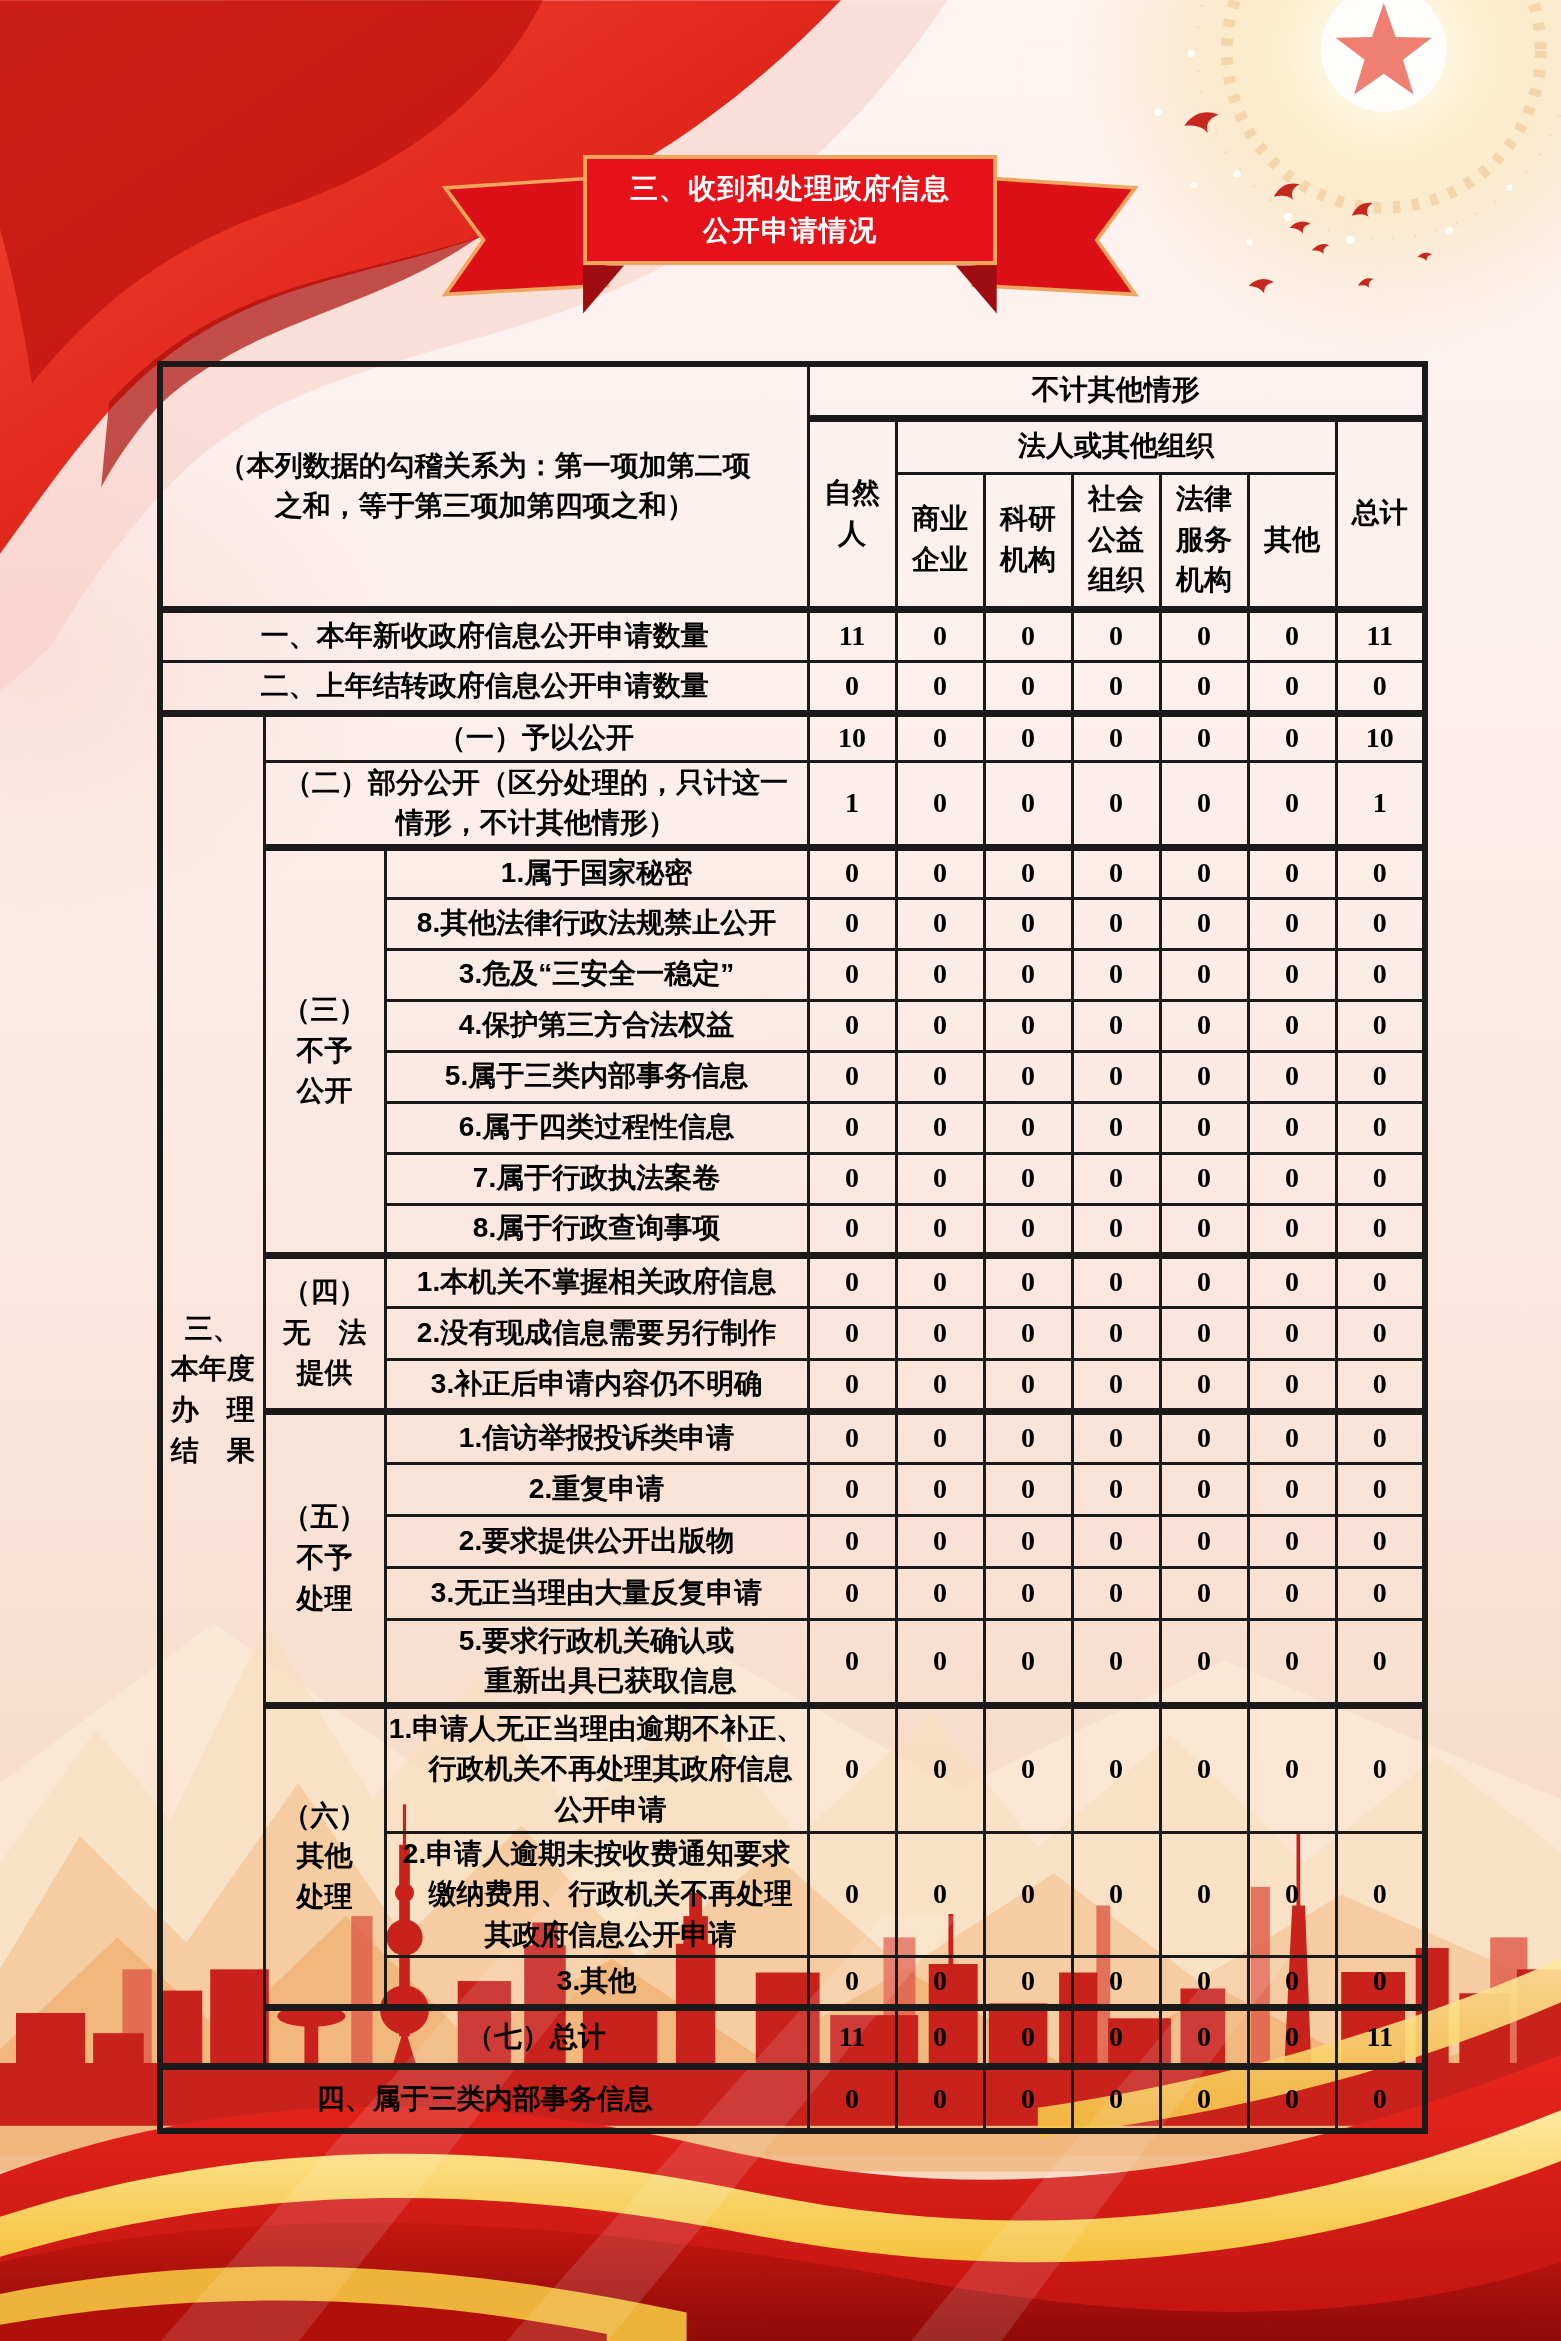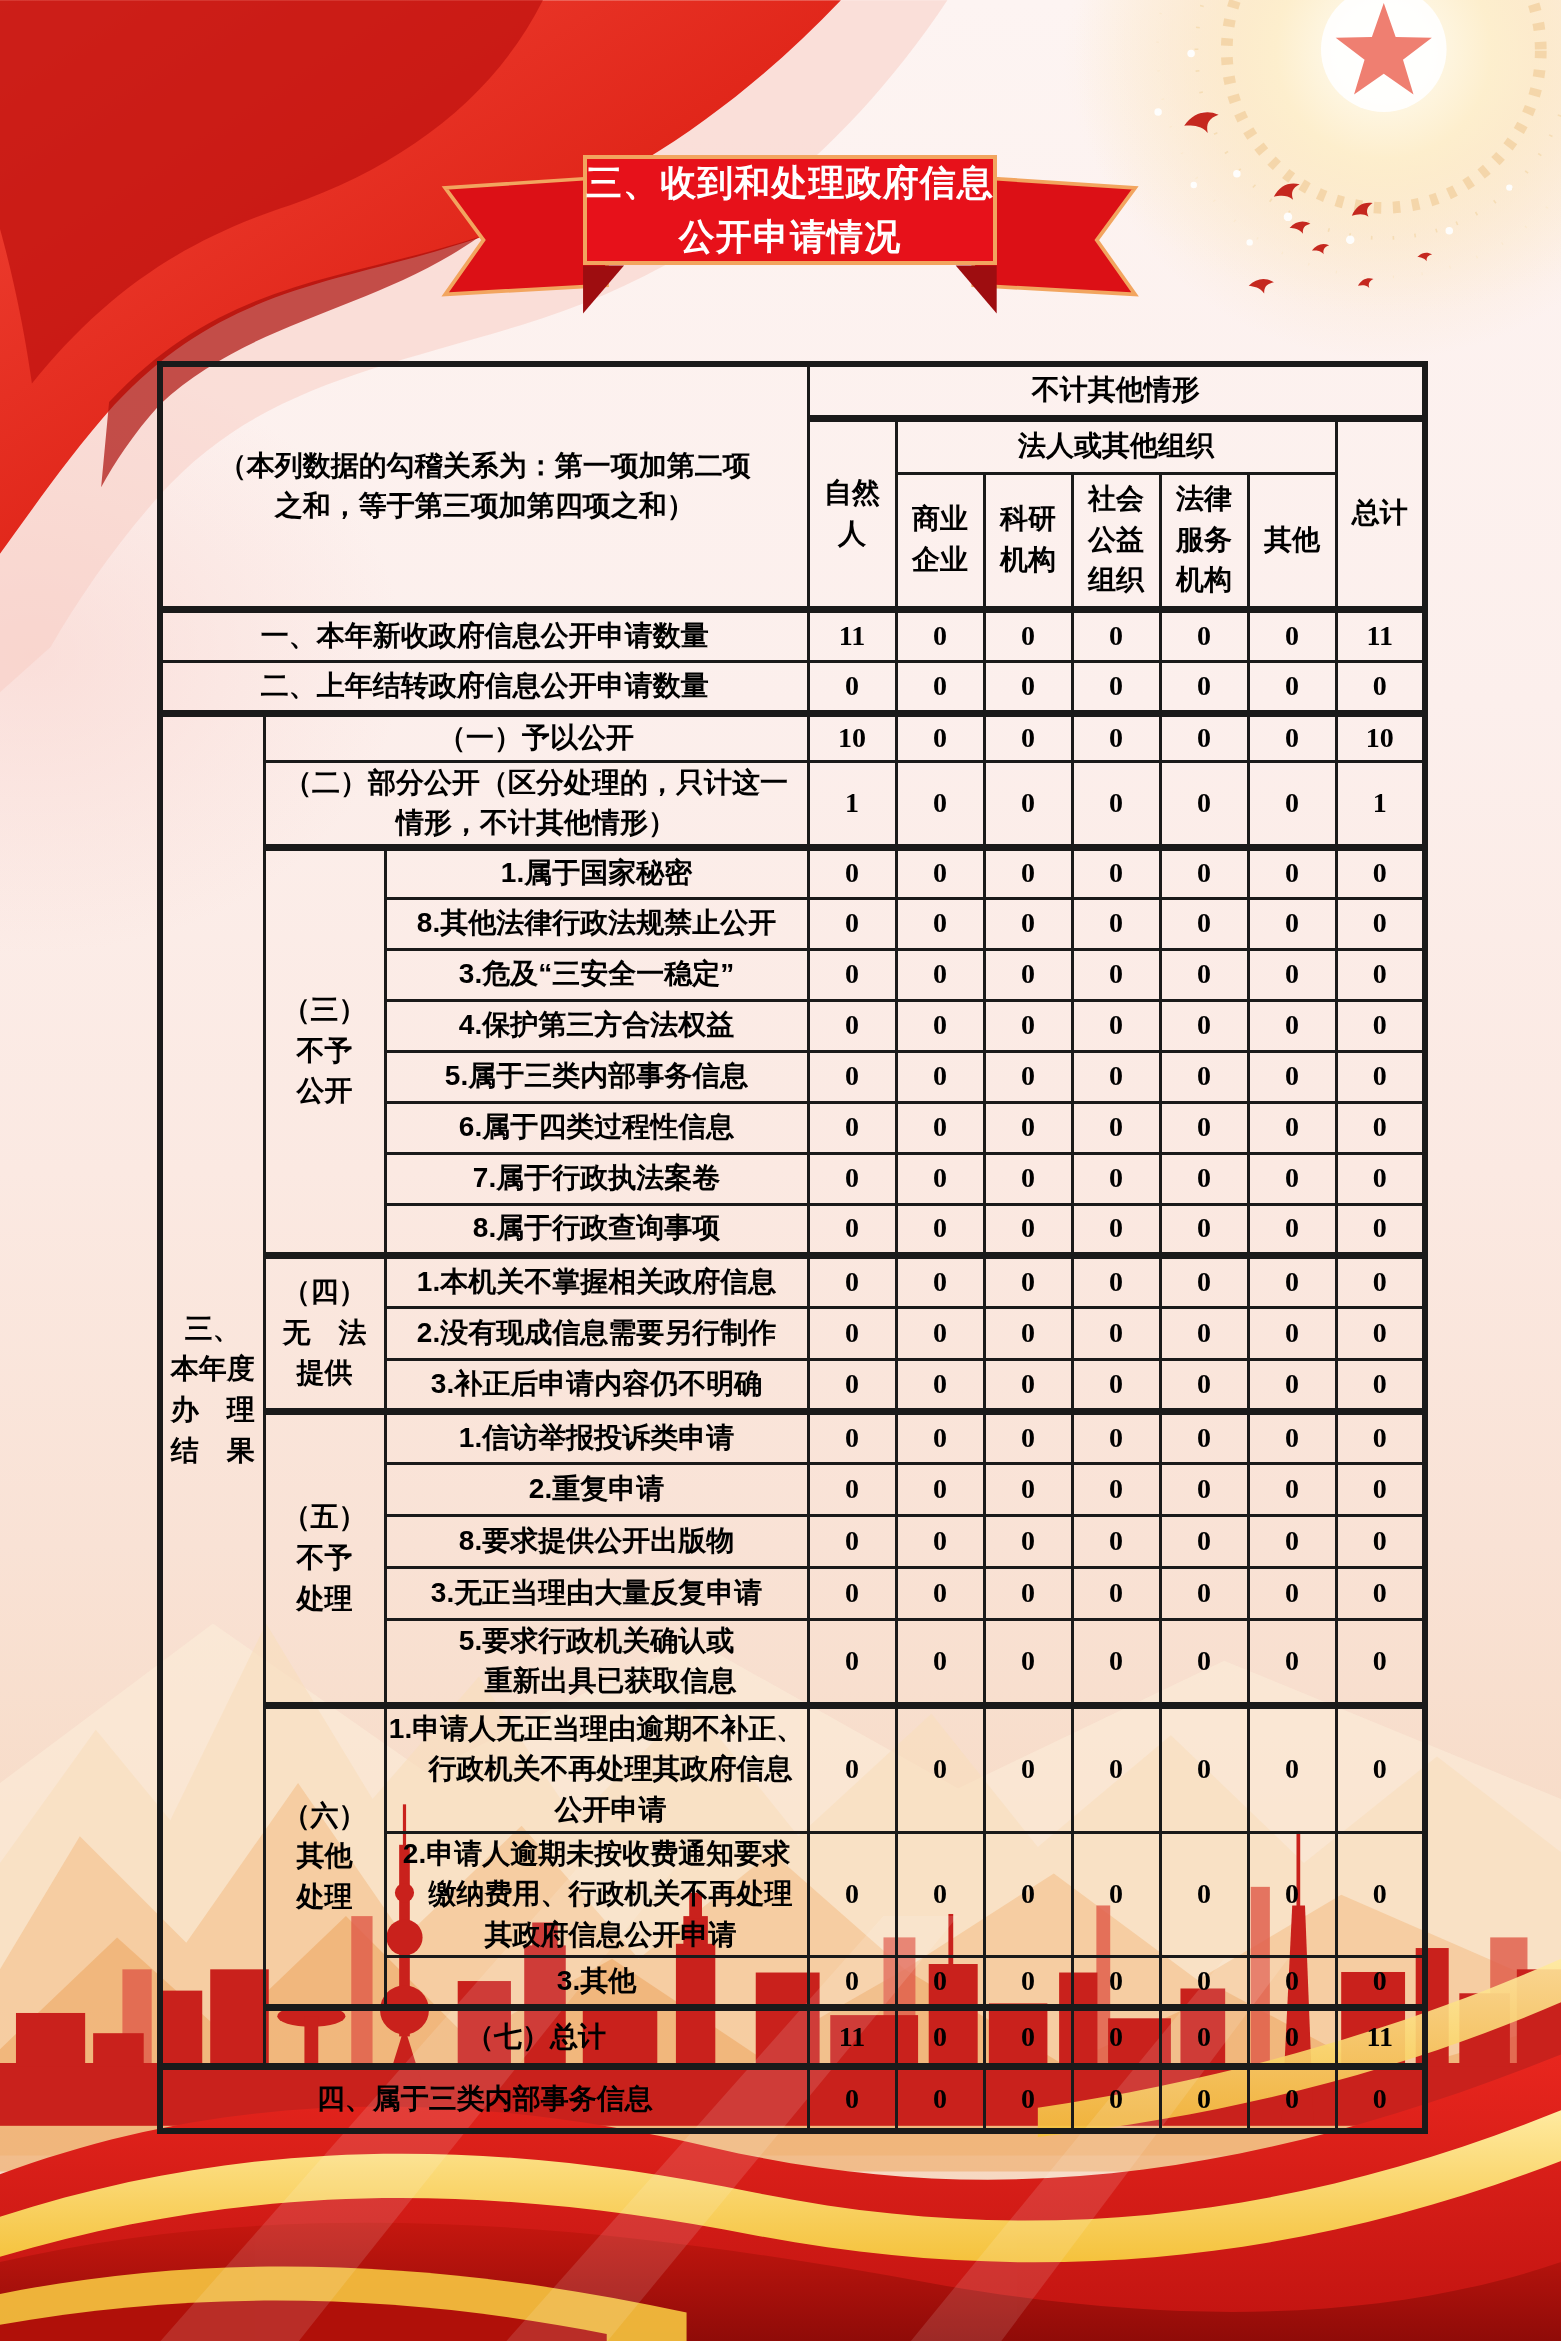--- a/index.html
+++ b/index.html
@@ -10,21 +10,21 @@
       radial-gradient(479px 373px at 89% 2.5%, rgba(255,253,246,1) 0%, rgba(253,238,214,.85) 30%, rgba(252,240,225,0) 68%),
       radial-gradient(532px 426px at 2% 28%, rgba(248,206,199,.5) 0%, rgba(248,206,199,0) 70%),
       linear-gradient(180deg,#fdf4f2 0%,#fcefec 30%,#fbe9e2 50%,#f9e2d5 66%,#f7dcc8 78%,#f6d7bf 100%);}
   svg{display:block;}
   #top-decor{position:absolute;left:0;top:0;z-index:1;}
   #bottom-decor{position:absolute;left:0;top:1437px;z-index:2;}
   #ribbon-tails{position:absolute;left:426px;top:160px;z-index:4;}
   .banner-box{position:absolute;left:583px;top:155px;width:414px;height:110px;box-sizing:border-box;
     background:#e7111a;border:4.3px solid #f2a55f;z-index:5;
     display:flex;flex-direction:column;justify-content:center;align-items:center;}
-  .banner-line{color:#ffffff;font-size:36px;font-weight:700;line-height:1.5;letter-spacing:1.1px;white-space:nowrap;}
+  .banner-line{color:#ffffff;font-size:28px;font-weight:700;line-height:1.5;letter-spacing:1.1px;white-space:nowrap;}
   .gov-table{position:absolute;left:157px;top:361px;width:1264px;z-index:6;
     border-collapse:collapse;table-layout:fixed;border:6.4px solid #1a1a1a;}
   .gov-table td{border:3.2px solid #1a1a1a;text-align:center;vertical-align:middle;color:#000;
     font-size:28px;font-weight:700;line-height:1.45;padding:0;white-space:pre-line;overflow:hidden;}
   .gov-table tr.tk>td{border-top-width:7px;}
   .note{font-size:28px;text-align:left;padding:0 15px 0 20px;line-height:2.5;}
   .vh{line-height:1.6;}
   .vert{font-size:28px;line-height:1.85;}
   .sec{font-size:28px;line-height:1.95;}
   .item{text-align:left;padding-left:14px;}
@@ -410,21 +410,21 @@
       <td class="item">2.重复申请</td>
       <td class="val">0</td>
       <td class="val">0</td>
       <td class="val">0</td>
       <td class="val">0</td>
       <td class="val">0</td>
       <td class="val">0</td>
       <td class="val">0</td>
     </tr>
     <tr style="height:52px">
-      <td class="item">8.要求提供公开出版物</td>
+      <td class="item">2.要求提供公开出版物</td>
       <td class="val">0</td>
       <td class="val">0</td>
       <td class="val">0</td>
       <td class="val">0</td>
       <td class="val">0</td>
       <td class="val">0</td>
       <td class="val">0</td>
     </tr>
     <tr style="height:52px">
       <td class="item">3.无正当理由大量反复申请</td>

